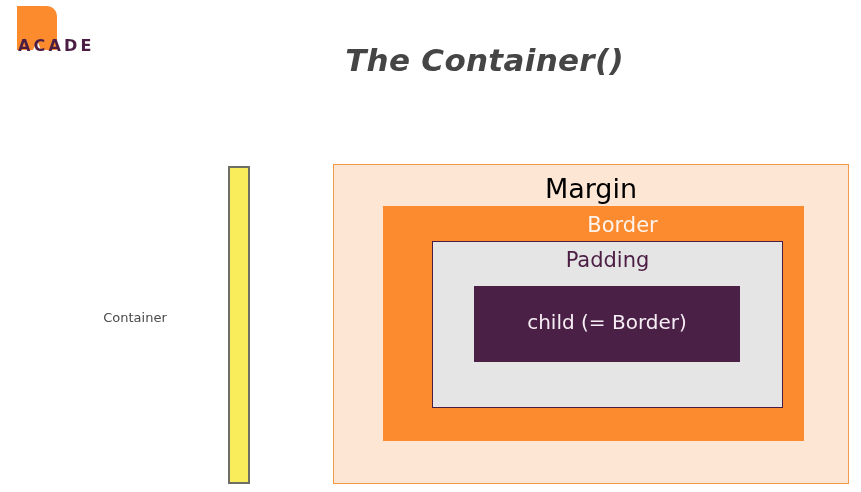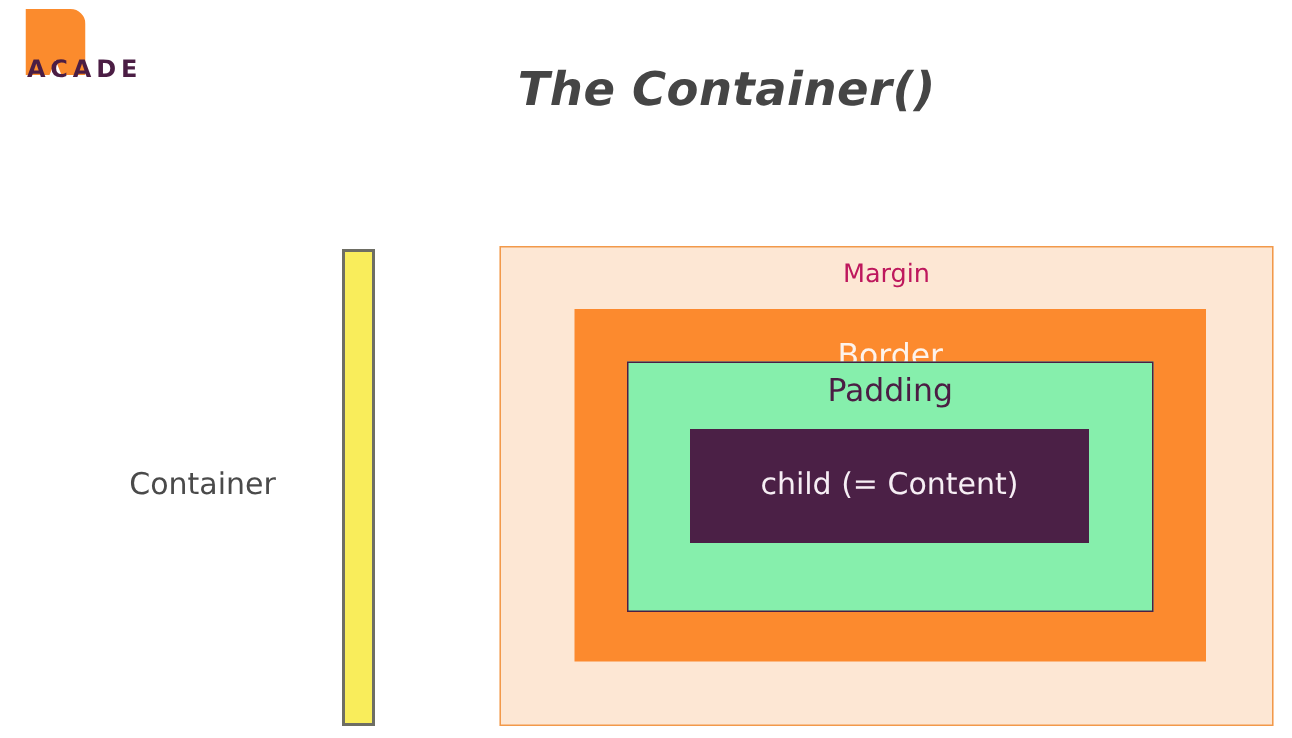--- a/index.html
+++ b/index.html
@@ -76,21 +76,21 @@
     border: 2px solid #6e6e64;
     box-sizing: border-box;
   }
   #container-label {
     position: absolute;
     left: 60px;
     top: 310px;
     width: 150px;
     text-align: center;
     color: #4a4a4a;
-    font-size: 20px;
+    font-size: 13px;
     font-family: "DejaVu Sans", sans-serif;
   }
 
   
   #margin-box {
     position: absolute;
     left: 333px;
     top: 164px;
     width: 516px;
     height: 320px;
@@ -102,25 +102,25 @@
     position: absolute;
     left: 49px;
     top: 41px;
     width: 421px;
     height: 235px;
     background: #fc8a2e;
     box-sizing: border-box;
   }
   #padding-box {
     position: absolute;
-    left: 35px;
+    left: 49px;
     top: 35px;
     width: 351px;
     height: 167px;
-    background: #86efac;
+    background: #e5e5e5;
     border: 1.5px solid #4b1d44;
     box-sizing: border-box;
   }
   #content-box {
     position: absolute;
     left: 41px;
     top: 44px;
     width: 266px;
     height: 76px;
     background: #4b2046;
@@ -128,22 +128,22 @@
   }
 
   .box-label {
     position: absolute;
     left: 0;
     width: 100%;
     text-align: center;
     font-family: "DejaVu Sans", sans-serif;
     white-space: nowrap;
   }
-  #margin-label  { top: 8px;  font-size: 17px; color: #be185d; }
-  #border-label  { top: 19px;  font-size: 21px; color: #fdf3ec; }
+  #margin-label  { top: 8px;  font-size: 27px; color: #000000; }
+  #border-label  { top: 7px;  font-size: 21px; color: #fdf3ec; margin-left: 29px; }
   #padding-label { top: 6px;  font-size: 21px; color: #4b1d44; }
   #content-label { top: 24px; font-size: 20px; color: #f6eef4; }
 </style>
 </head>
 <body>
 
 <div id="logo">
   <div id="logo-mark">
     <svg width="40" height="44" viewBox="0 0 40 44" xmlns="http://www.w3.org/2000/svg">
       <path d="M0 0 H30 A10 10 0 0 1 40 10 V44 H24 L20 34 L16 44 H0 Z" fill="#fb8b2d"></path>
@@ -165,17 +165,17 @@
 <div id="margin-box">
   <div class="box-label" id="margin-label">Margin</div>
 
   <div id="border-box">
     <div class="box-label" id="border-label">Border</div>
 
     <div id="padding-box">
       <div class="box-label" id="padding-label">Padding</div>
 
       <div id="content-box">
-        <div class="box-label" id="content-label">child (= Content)</div>
+        <div class="box-label" id="content-label">child (= Border)</div>
       </div>
     </div>
   </div>
 </div>
 
 </body></html>

